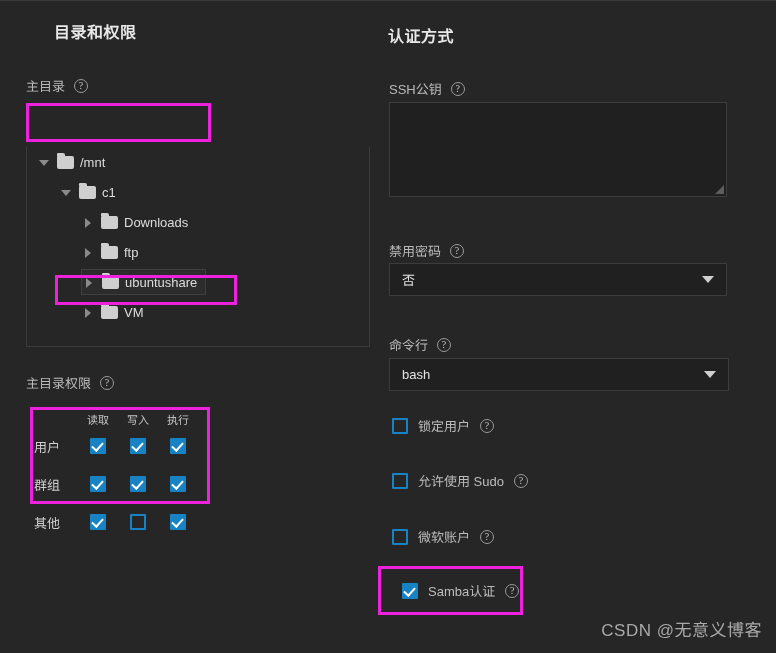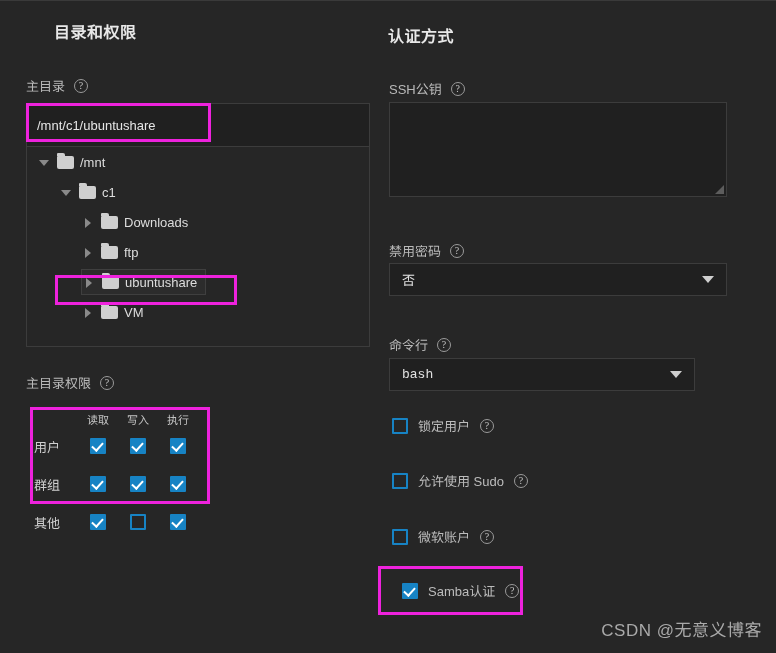--- a/index.html
+++ b/index.html
@@ -262,23 +262,20 @@
 
     <div class="col-left">
 
       <div class="section-title" style="left:26px; top:18px;margin-left:28px;">目录和权限</div>
 
       <div class="lbl" style="left:26px; top:75px;">
         <span>主目录</span>
         <span class="help">?</span>
       </div>
 
-      <div class="field" style="left:26px; top:102px; width:344px; height:44px;">
-        <span>/mnt/c1/ubuntushare</span>
-      </div>
 
       <div class="tree" style="left:26px; top:146px; width:344px; height:200px;">
         <div id="tree-rows">
             <div class="tree-row" style="padding-left: 10px;">
               <div class="row-inner">
                 <span class="arrow open"></span>
                 <span class="folder"></span>
                 <span>/mnt</span>
               </div>
             </div>
@@ -396,21 +393,21 @@
       <div class="sel" style="left:3px; top:262px; width:338px; height:33px;">
         <span>否</span>
         <span class="caret"></span>
       </div>
 
       <div class="lbl" style="left:3px; top:334px;">
         <span>命令行</span>
         <span class="help">?</span>
       </div>
 
-      <div class="sel" style="left:3px; top:357px; width:306px; height:33px;font-family:Liberation Mono, monospace;">
+      <div class="sel" style="left:3px; top:357px; width:340px; height:33px;">
         <span>bash</span>
         <span class="caret"></span>
       </div>
 
       <div id="toggle-rows">
           <div class="cbrow" style="left: 6px; top: 415px; justify-content: space-between;">
             <span class="cb off"></span>
             <span>锁定用户</span>
             <span class="help">?</span>
           </div>

